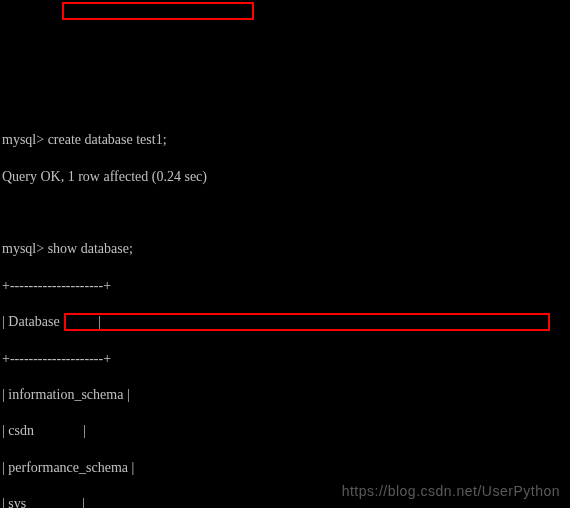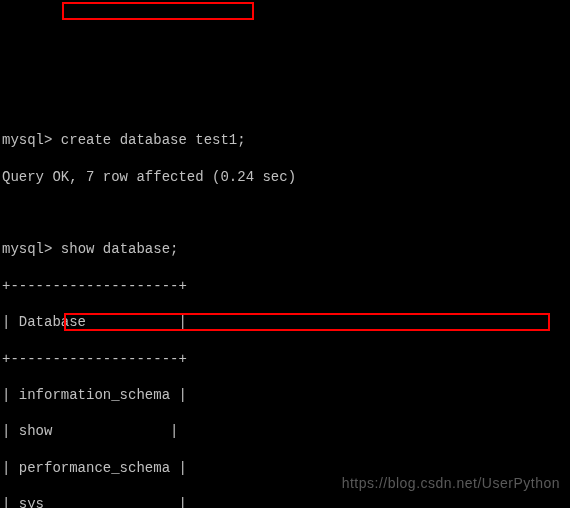--- a/index.html
+++ b/index.html
@@ -9,67 +9,67 @@
       font-family: 'Courier New', monospace;
       font-size: 14px;
       line-height: 1.3;
       width: 570px;
       height: 508px;
       overflow: hidden;
       padding: 4px 2px;
       white-space: pre;
       position: relative;
     }
-    .line { display: block; }
+    .line { display: block; font-family: Liberation Serif, serif; }
     .highlight-box {
       position: absolute;
       border: 2px solid #ff0000;
       background: transparent;
       pointer-events: none;
     }
     .box1 {
       top: 2px;
       left: 62px;
       width: 192px;
       height: 18px;
     }
     .box2 {
       top: 313px;
       left: 64px;
       width: 486px;
       height: 18px;
     }
     .watermark {
       position: absolute;
-      bottom: 16px;
+      bottom: 8px;
       right: 10px;
       color: #5a5a5a;
       font-size: 14px;
       font-family: sans-serif;
       letter-spacing: 0.5px;
       margin-top: 8px;
     }
   </style>
 </head>
 <body>
 
 
 
 <div class="highlight-box box1"></div>
 <div class="highlight-box box2"></div>
 
 <span class="line"><span>mysql&gt;</span> <span>create database test1;</span></span>
-<span class="line">Query OK, 7 row affected (0.24 sec)</span>
+<span class="line">Query OK, 1 row affected (0.24 sec)</span>
 <span class="line"> </span>
 <span class="line"><span>mysql&gt;</span> <span>show database;</span></span>
 <span class="line">+--------------------+</span>
 <span class="line">| Database           |</span>
 <span class="line">+--------------------+</span>
 <span class="line">| information_schema |</span>
-<span class="line">| show              |</span>
+<span class="line">| csdn              |</span>
 <span class="line">| performance_schema |</span>
 <span class="line">| sys                |</span>
 
 
 
 
 
 
 
 

